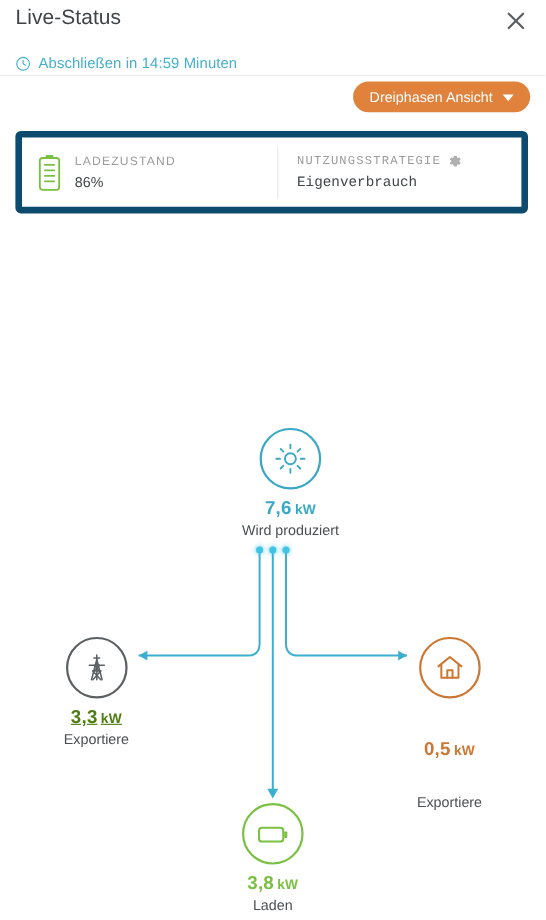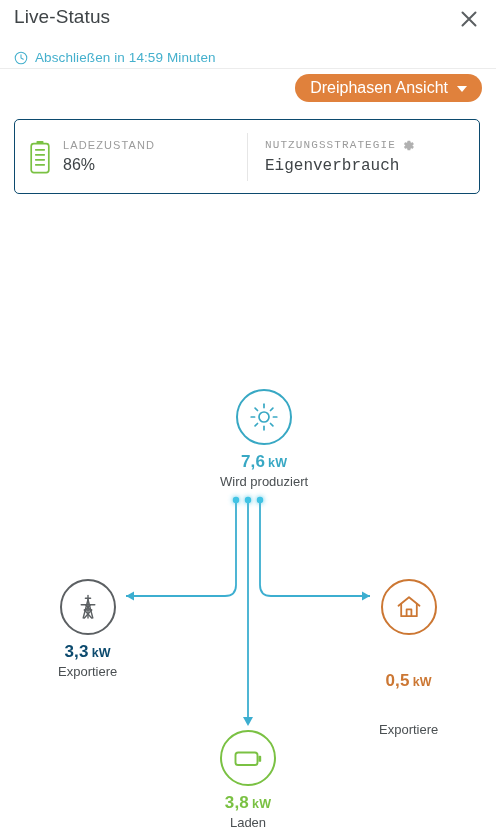--- a/index.html
+++ b/index.html
@@ -32,40 +32,40 @@
   .divider-line{
     position:absolute;left:0;top:68px;width:496px;height:1px;background:#ececec;
   }
 
   
   .phase-btn{
     position:absolute;right:14px;top:74px;
     height:28px;padding:0 15px;
     background:#e0813c;border:none;border-radius:14px;
     display:flex;align-items:center;gap:9px;
-    color:#ffffff;font-size:16px;font-family:"Liberation Sans",sans-serif;
+    color:#ffffff;font-size:13px;font-family:"Liberation Sans",sans-serif;
     cursor:pointer;white-space:nowrap;
   }
   .chev{width:0;height:0;border-left:5.5px solid transparent;border-right:5.5px solid transparent;border-top:6px solid #fff;display:block;margin-top:1px;}
 
   
   .info-card{
     position:absolute;left:14px;top:119px;width:466px;height:75px;
-    border:1px solid #0c4a6e;border-radius:5px;background:#fff;
+    border:6px solid #0c4a6e;border-radius:5px;background:#fff;
     box-sizing:border-box;display:flex;align-items:center;
   }
   .card-col{display:flex;align-items:center;height:100%;box-sizing:border-box;}
   .card-col.left{width:232px;padding-left:14px;gap:12px;}
   .card-col.right{flex:1;padding-left:17px;border-left:1px solid #e6e6e6;height:48px;align-self:center;font-family:Liberation Mono, monospace;}
   .col-text{display:flex;flex-direction:column;gap:5px;}
   .col-label{
     font-size:11px;color:#9b9b9b;letter-spacing:1.1px;
     display:flex;align-items:center;gap:6px;
   }
-  .col-value{font-size:16px;color:#3f4447;}
+  .col-value{font-size:13px;color:#3f4447;}
   .batt-icon{width:22px;height:34px;display:block;}
   .gear-icon{width:13px;height:13px;display:block;}
 
   
   .flow{position:absolute;left:0;top:0;width:496px;height:836px;pointer-events:none;}
 
   .node{position:absolute;display:flex;flex-direction:column;align-items:center;}
   .node .ring{
     width:56px;height:56px;border-radius:50%;
     border:2px solid currentColor;
@@ -76,21 +76,21 @@
   .node .val{
     margin-top:8px;font-size:17px;font-weight:bold;letter-spacing:0.2px;
     white-space:nowrap;line-height:1;
   }
   .node .val .unit{font-size:12.5px;font-weight:bold;margin-left:3px;}
   .node .cap{margin-top:5px;font-size:13px;color:#4a4f52;white-space:nowrap;line-height:1;}
 
   .node-solar{left:220px;top:389px;color:#38a8c4;}
   .node-solar .val{color:#38a8c4;}
   .node-grid{left:58px;top:579px;color:#5c6063;}
-  .node-grid .val{color:#0c4a6e;}
+  .node-grid .val{color:#4d7c0f;text-decoration:underline;}
   .node-house{left:379px;top:579px;color:#cc7733;gap:29px;}
   .node-house .val{color:#cc7733;}
   .node-batt{left:220px;top:730px;color:#7ac143;}
   .node-batt .val{color:#7ac143;}
 
   .node-solar, .node-grid, .node-house, .node-batt{pointer-events:auto;cursor:pointer;}
 </style>
 </head>
 <body>
 

